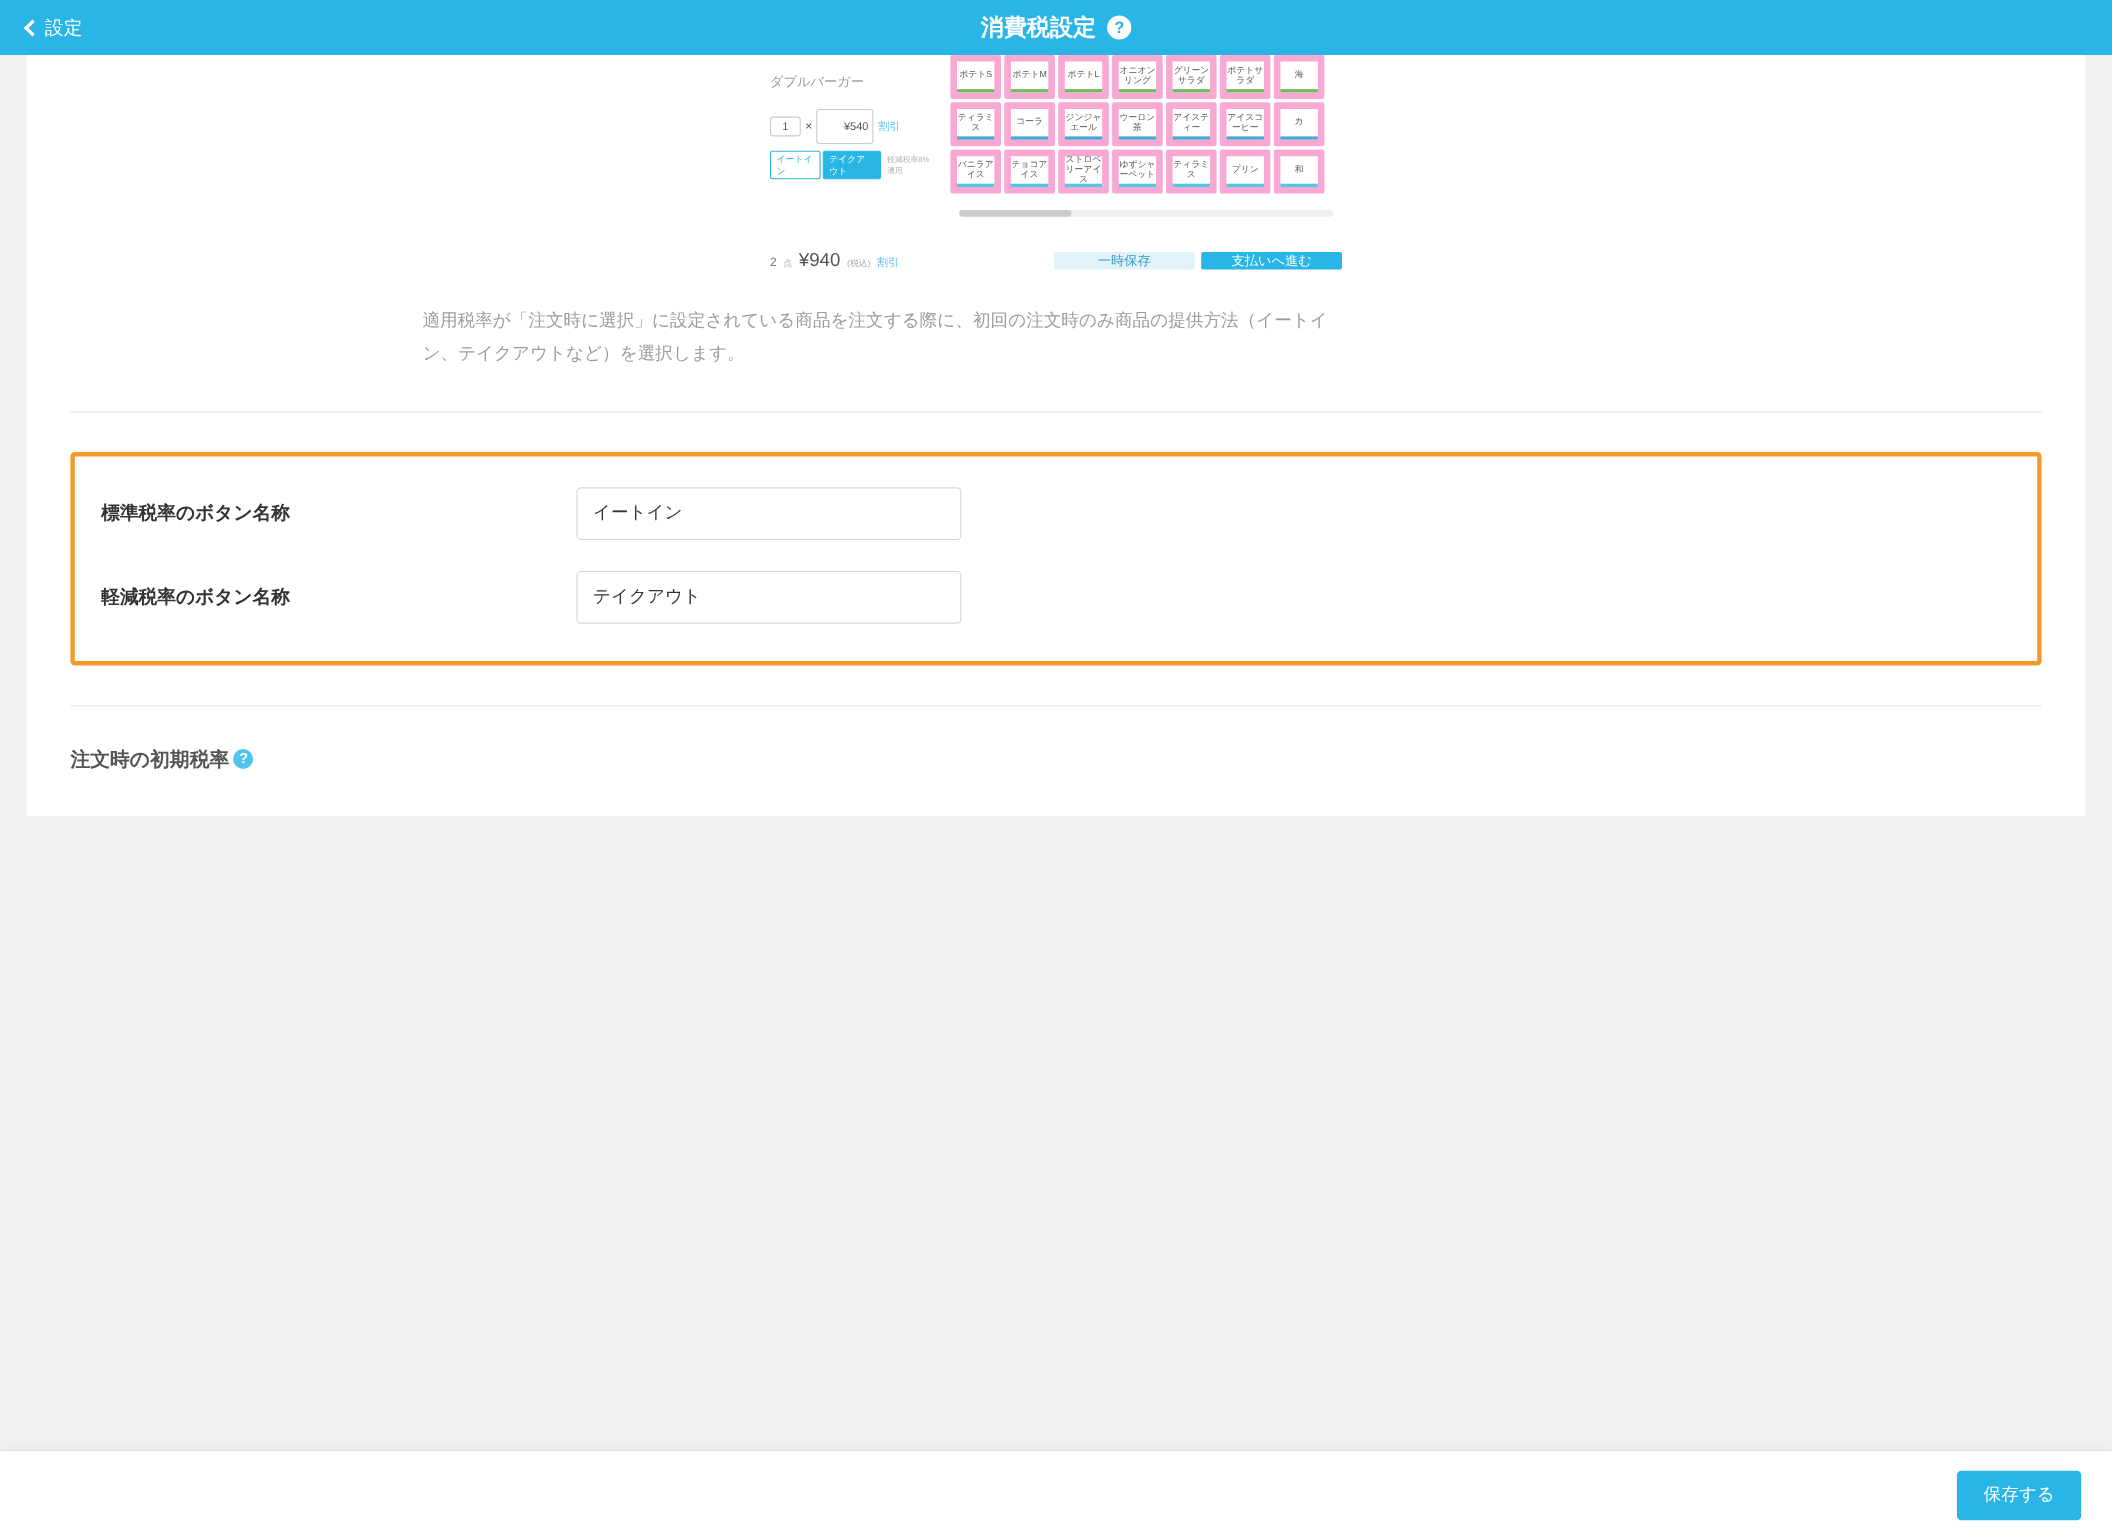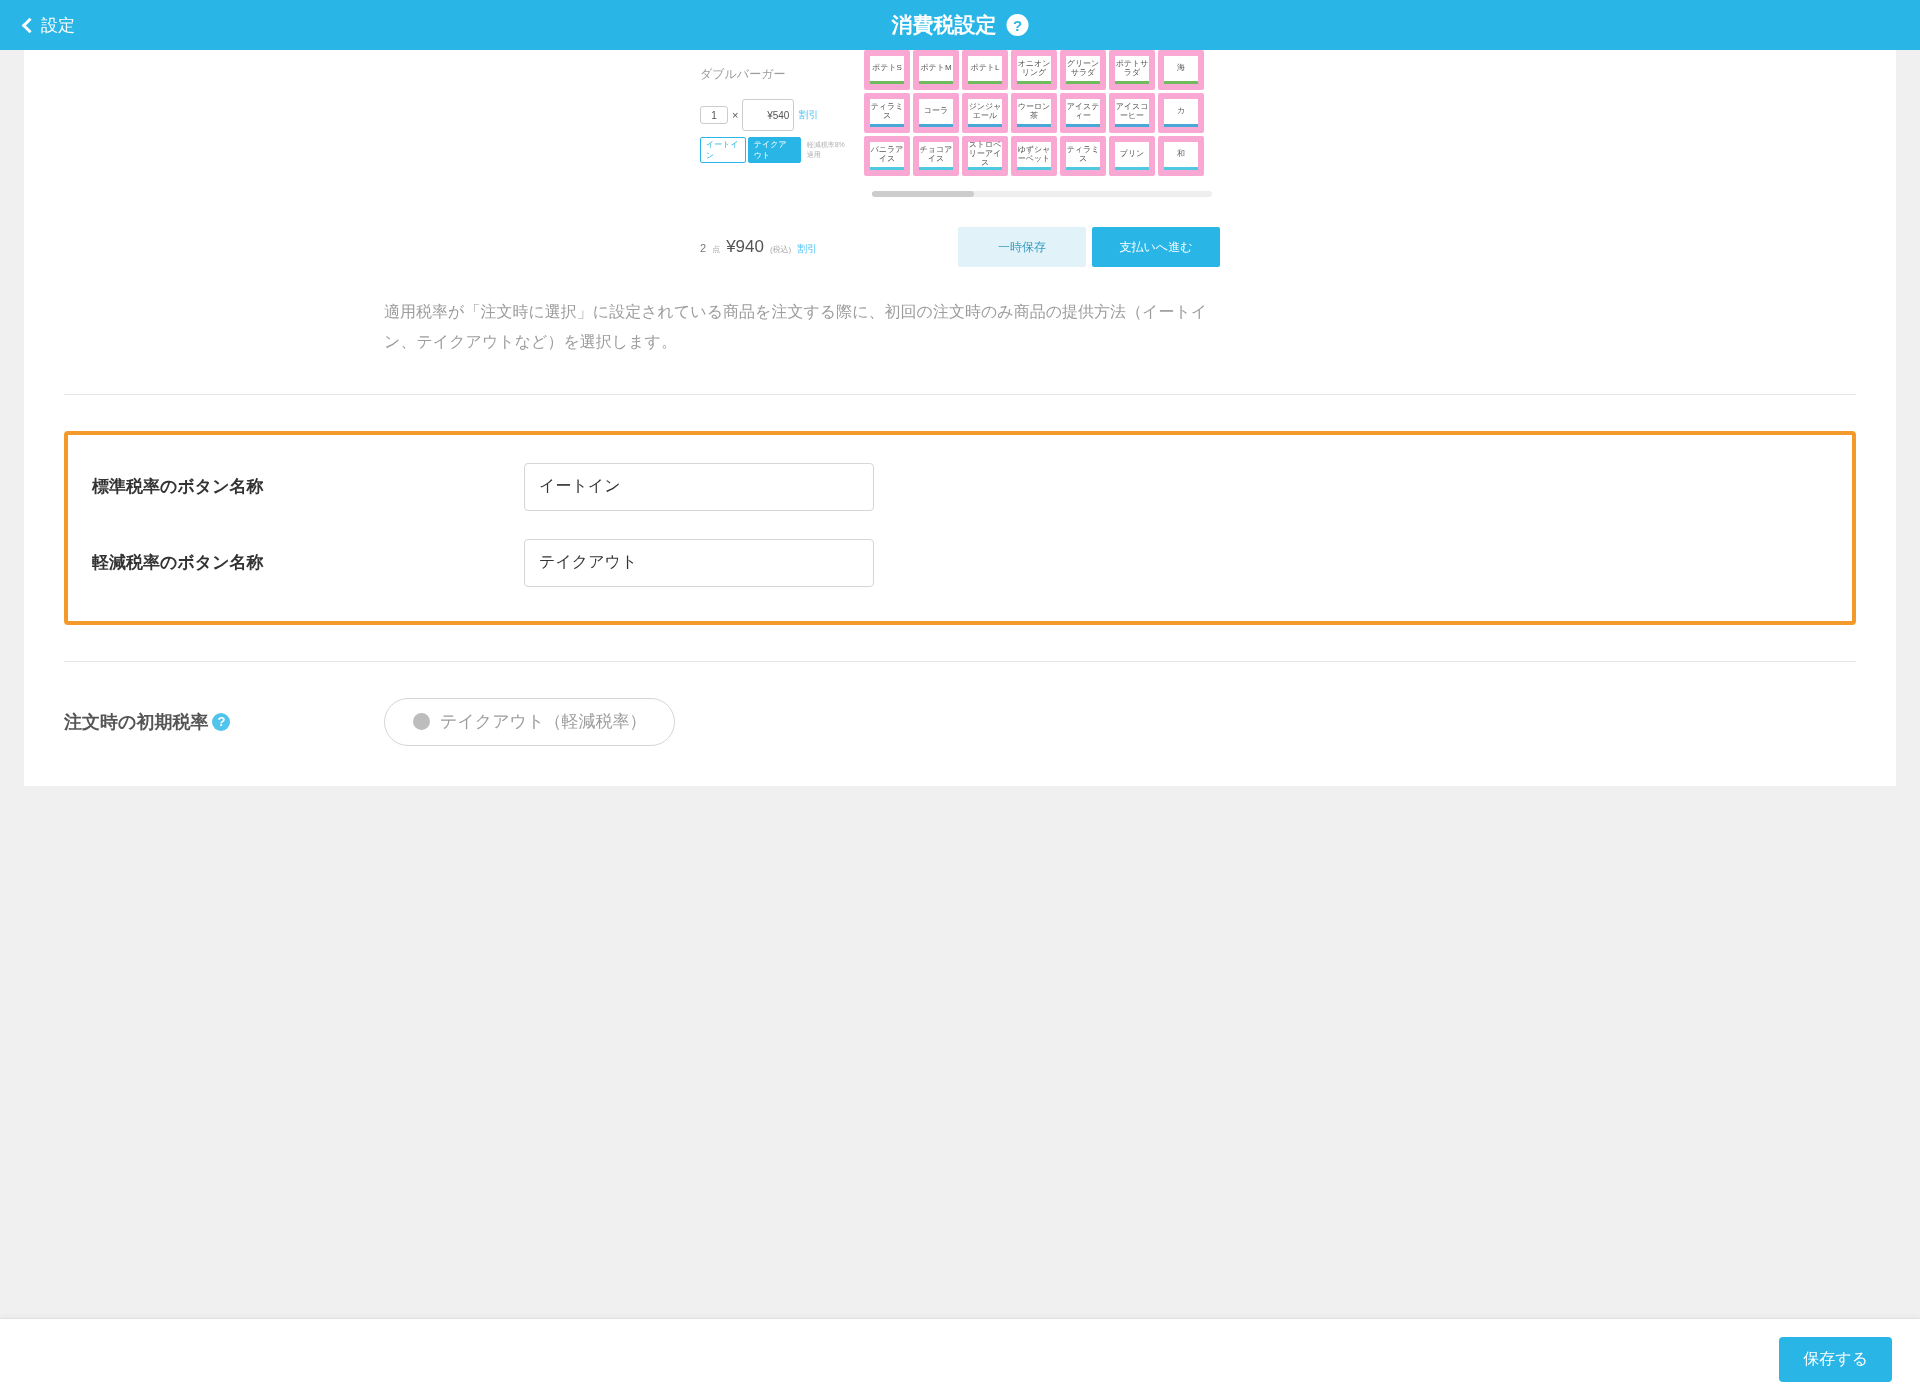--- a/index.html
+++ b/index.html
@@ -207,21 +207,21 @@
       align-items: baseline;
       gap: 6px;
       font-size: 11px;
       color: #777;
     }
     .prev-total .big { font-size: 17px; color: #555; font-weight: 500; }
     .prev-total .tiny { font-size: 8px; color: #aaa; }
     .prev-btns { display: flex; gap: 6px; }
     .prev-btn {
       width: 128px;
-      height: 40px;
+      height: 16px;
       display: flex;
       align-items: center;
       justify-content: center;
       font-size: 12px;
       border-radius: 2px;
     }
     .prev-btn-save { background: #e1f3f9; color: #3a9cc4; }
     .prev-btn-pay { background: #29b6e6; color: #fff; }
     .description {
       color: #9c9c9c;
@@ -428,24 +428,20 @@
     </div>
   </div>
 
   <hr class="divider">
 
   <div class="tax-row">
     <div class="tax-label">
       <span>注文時の初期税率</span>
       <span class="help-circle-sm">?</span>
     </div>
-    <div class="radio-pill">
-      <span class="radio-circle"></span>
-      <span>テイクアウト（軽減税率）</span>
-    </div>
   </div>
 
 </div>
 
 <div class="spacer-bottom"></div>
 
 <div class="footer">
   <button class="save-btn">保存する</button>
 </div>
 

